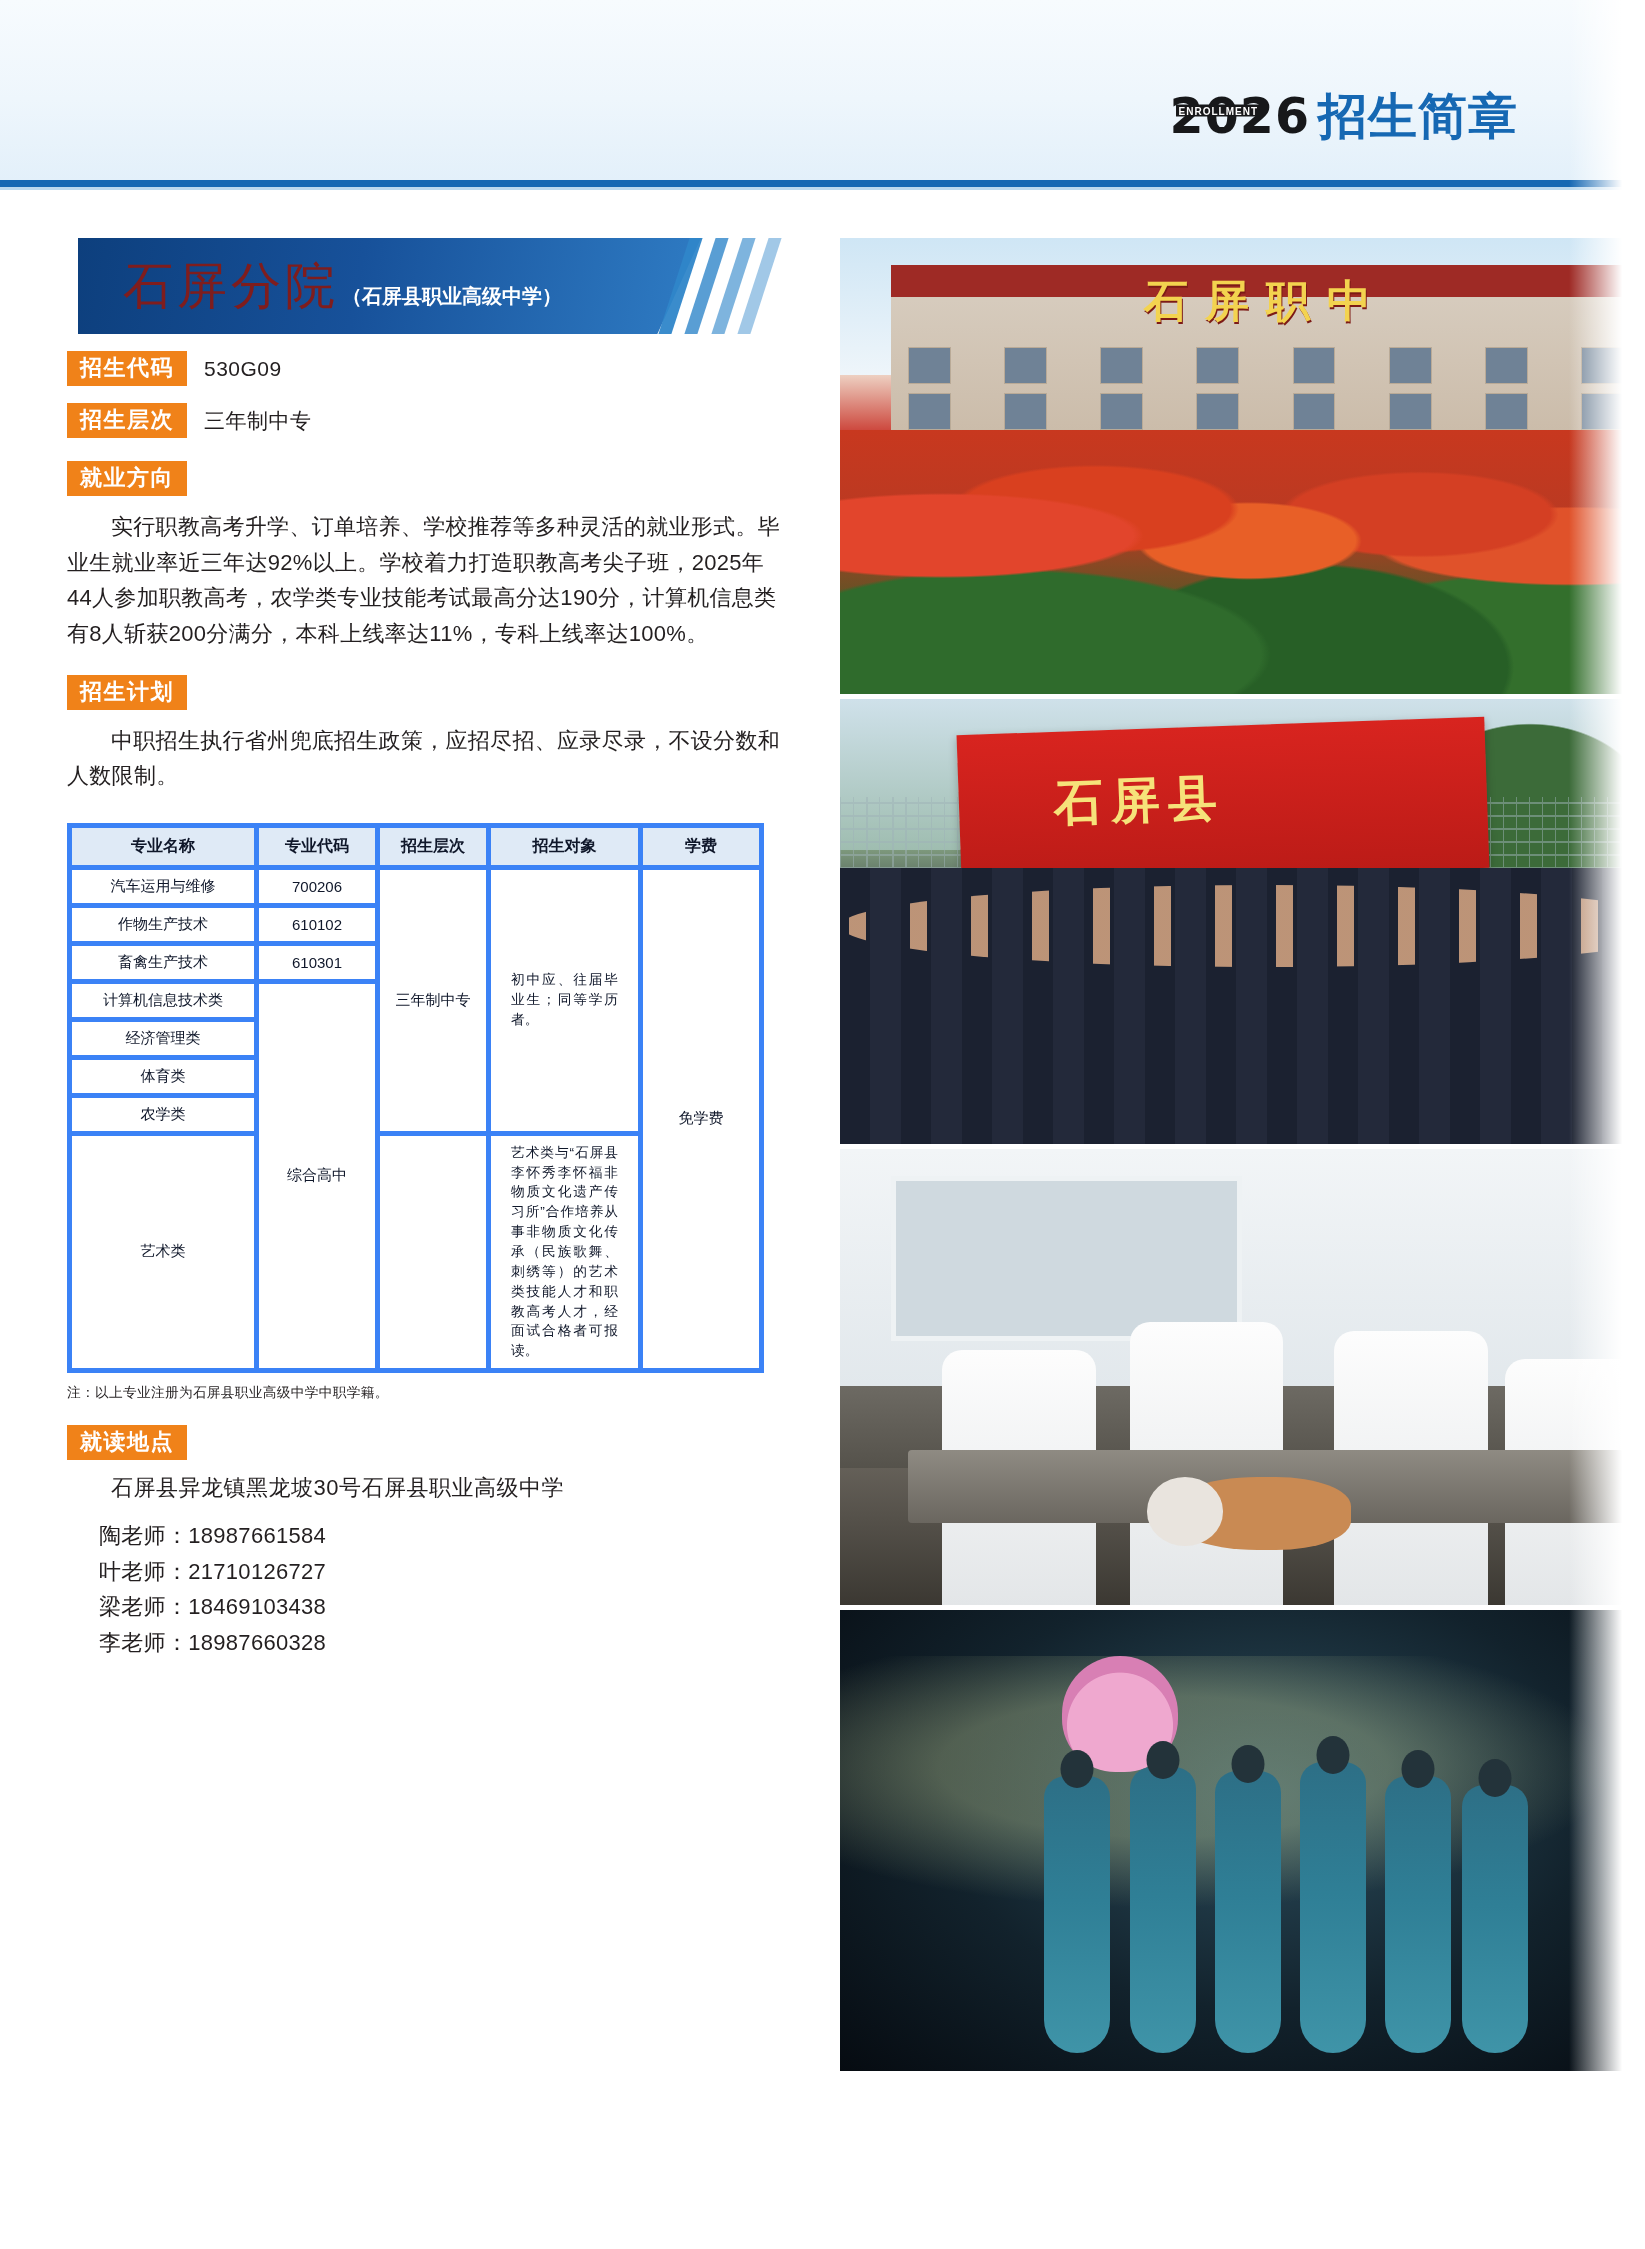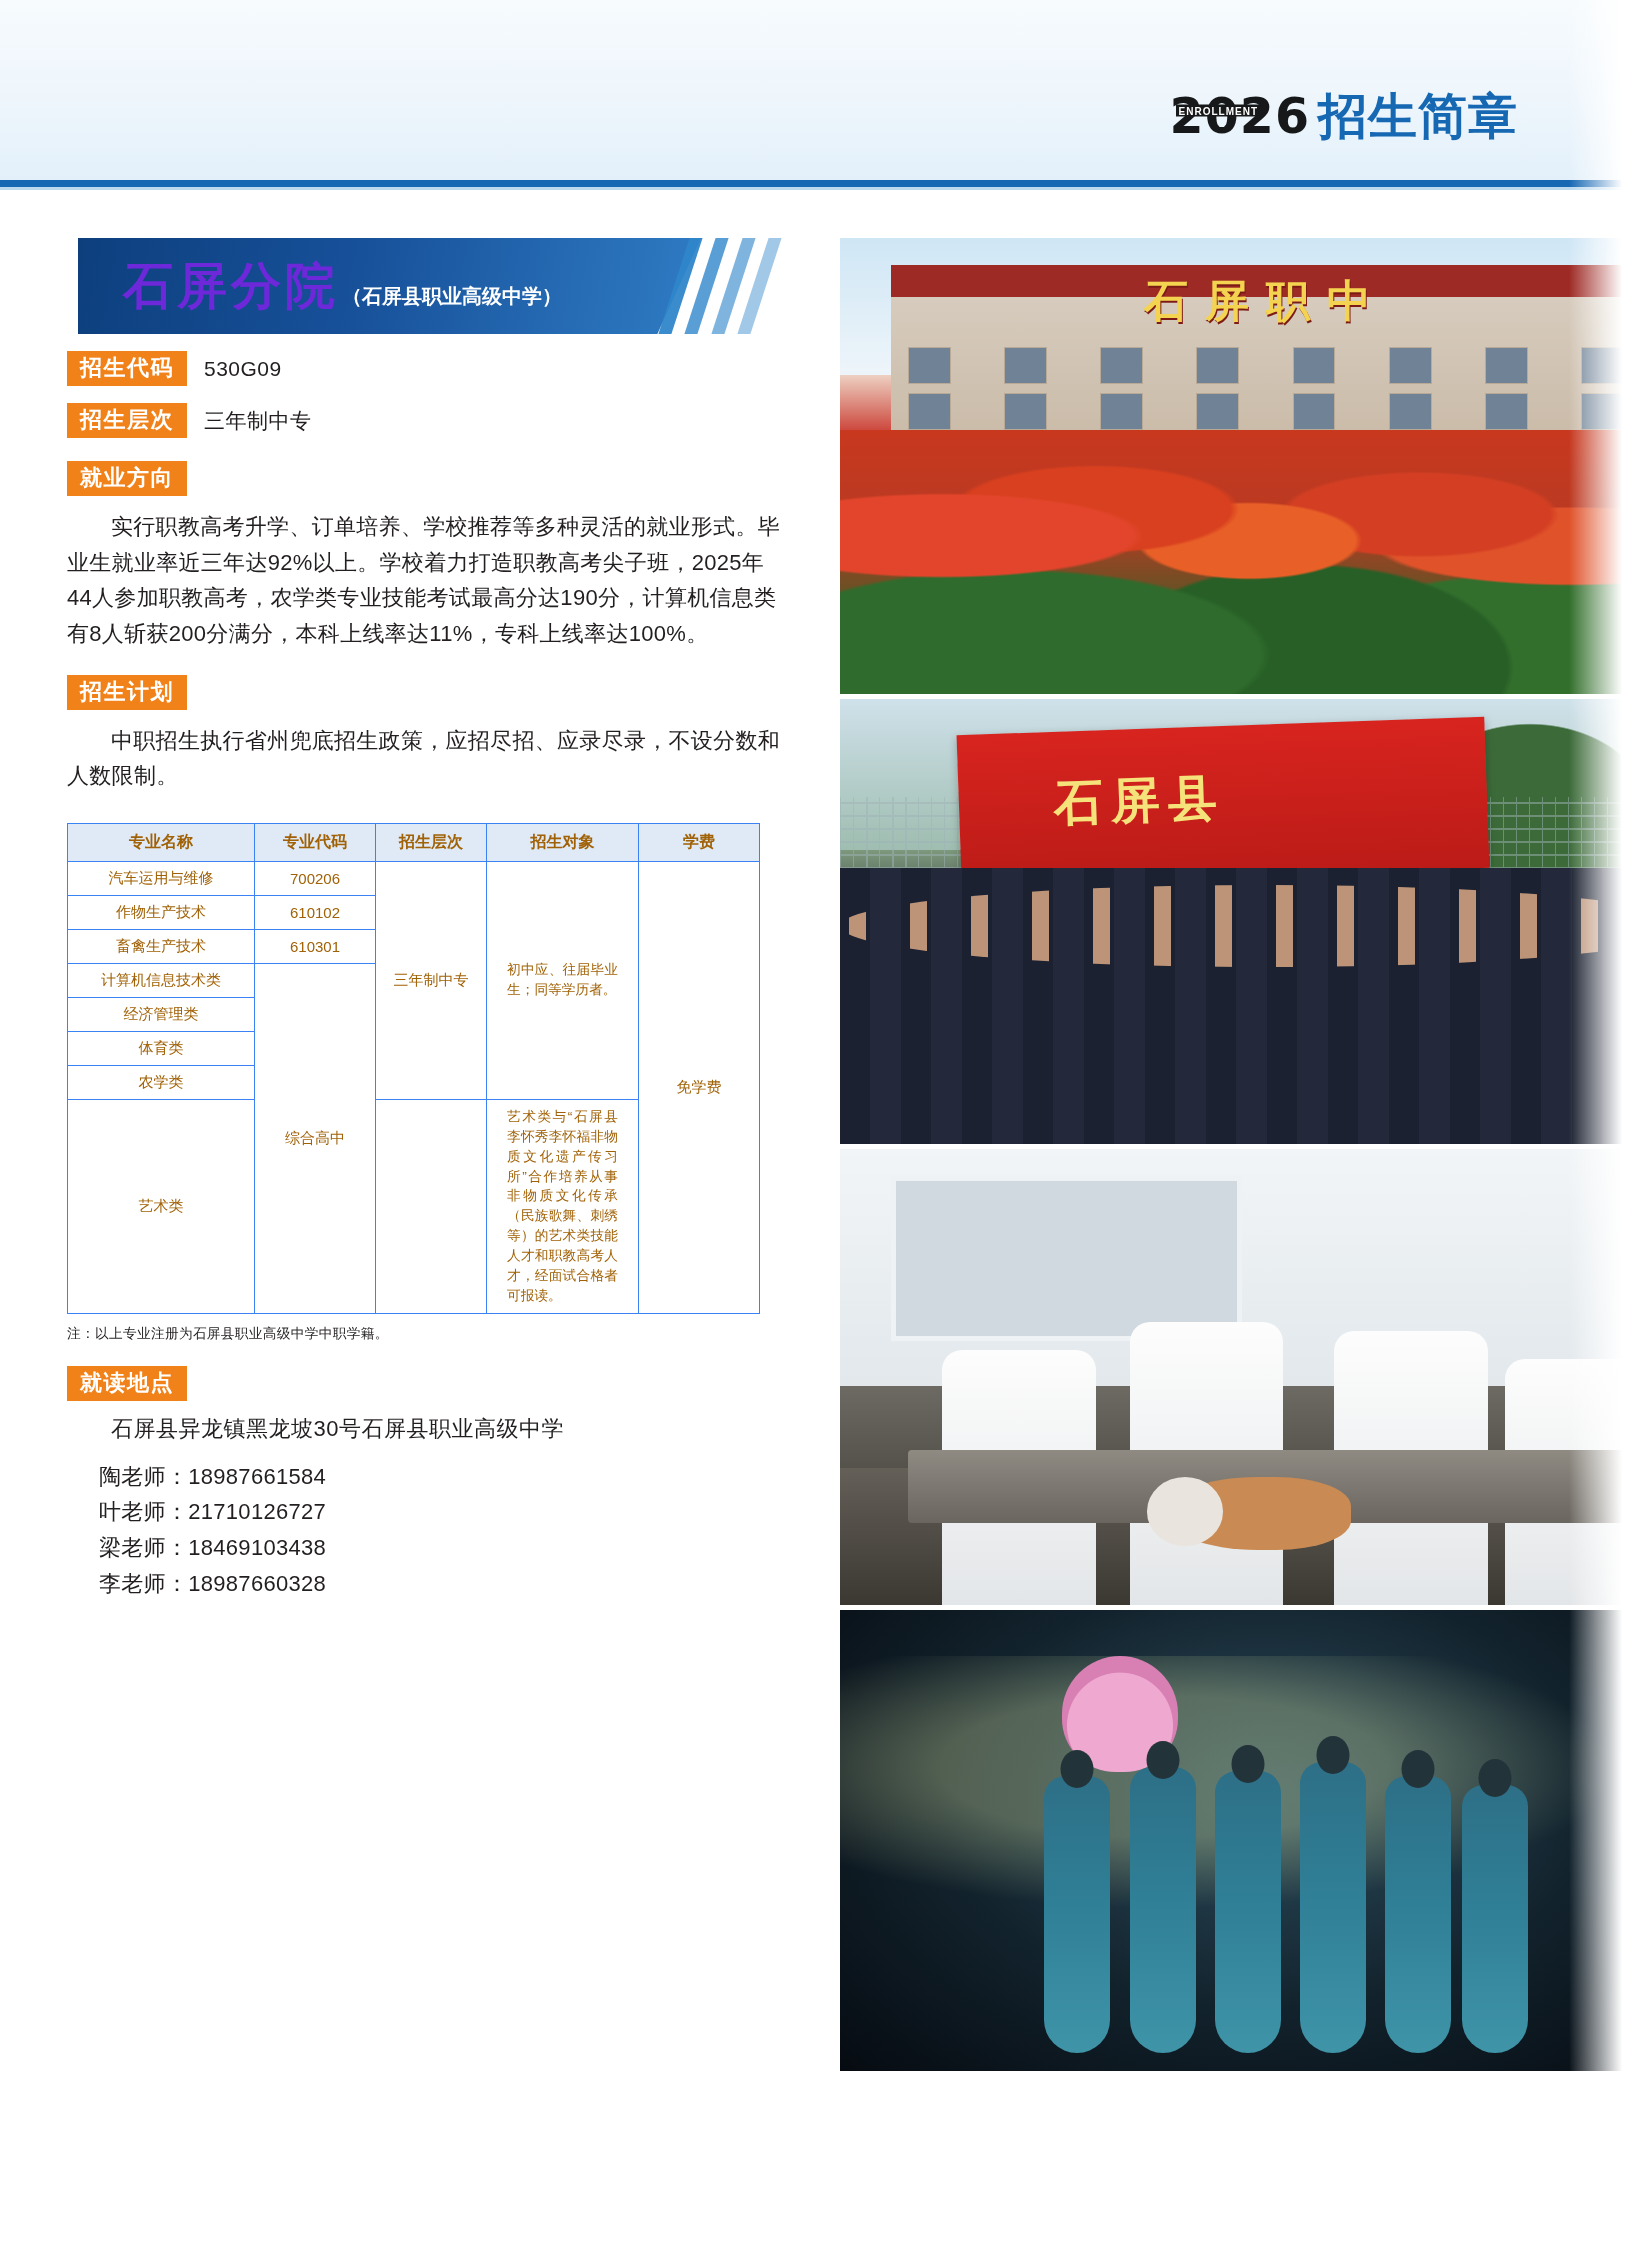--- a/index.html
+++ b/index.html
@@ -136,23 +136,23 @@
   .banner-text {
     position: absolute;
     left: 56px;
     top: 50%;
     transform: translateY(-50%);
     display: flex;
     align-items: baseline;
     white-space: nowrap;
   }
   .banner-main {
-    color: #6d28d9;
+    color: #7f1d1d;
     font-size: 50px;
-    font-weight: 700;
+    font-weight: 400;
     letter-spacing: 4px;
     text-align: center;
   }
   .banner-sub {
     color: #ffffff;
     font-size: 20px;
     font-weight: 700;
     margin-left: 3px;
   }
 
@@ -195,25 +195,25 @@
   .table-wrap {
     margin-top: 29px;
     width: 693px;
   }
   table.majors {
     border-collapse: collapse;
     width: 693px;
     table-layout: fixed;
   }
   table.majors th, table.majors td {
-    border: 1px solid #3b82f6;
+    border: 5px solid #3b82f6;
     text-align: center;
     vertical-align: middle;
     font-size: 15px;
-    color: #a16207;
+    color: #0f172a;
     padding: 0;
   }
   table.majors th {
     background: #dfeaf6;
     font-weight: 700;
     height: 37px;
     font-size: 16px;
   }
   table.majors td.name { height: 33px; }
   table.majors td.small {

